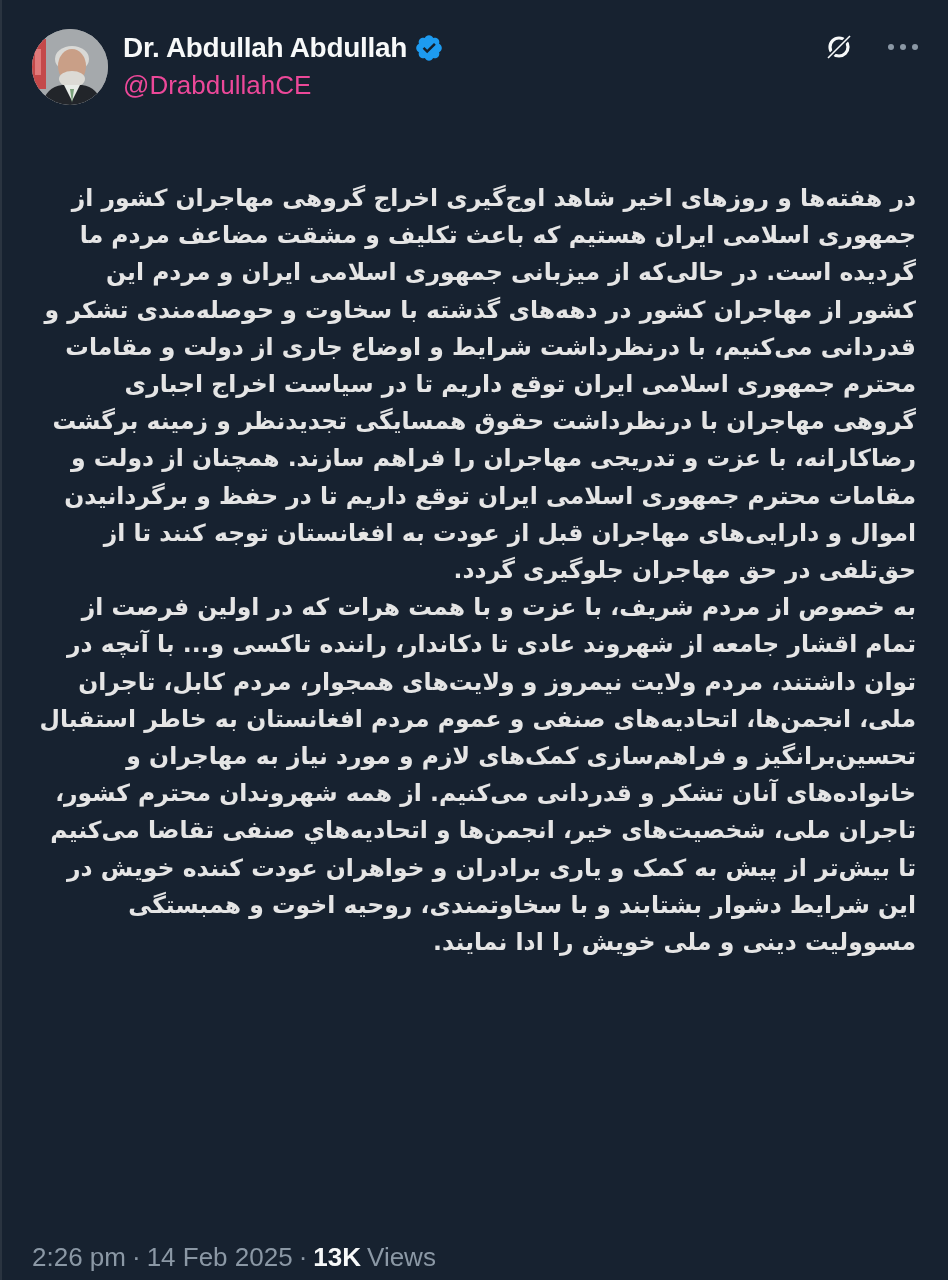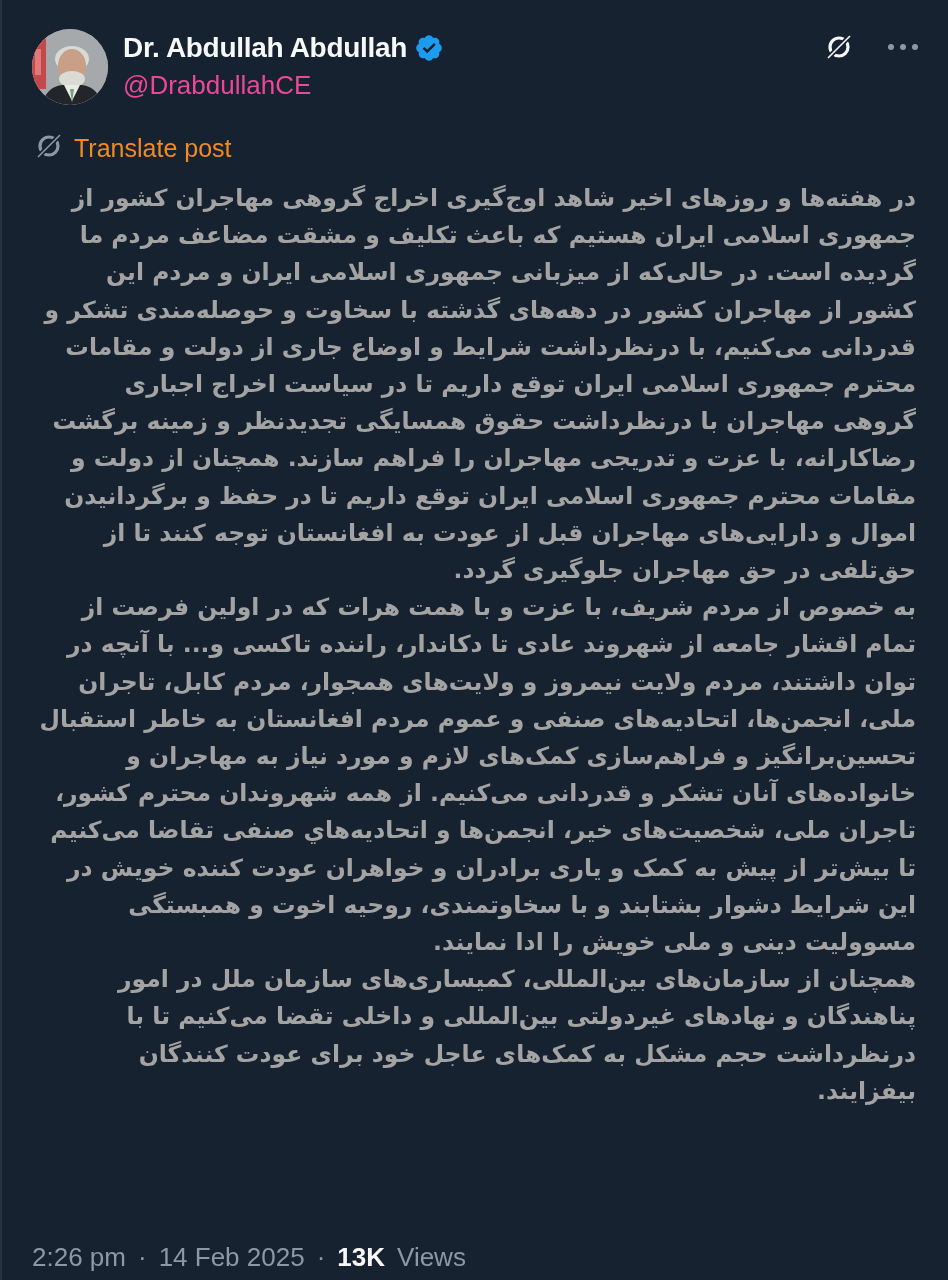--- a/index.html
+++ b/index.html
@@ -53,28 +53,28 @@
       position: absolute; left: 34px; top: 131px;
       display: flex; align-items: center; gap: 10px;
     }
     .translate-label {
       font-size: 25px; color: #f28a1f; cursor: pointer;
     }
     .post-body {
       position: absolute; left: 36px; top: 180px; width: 880px;
       direction: rtl; text-align: right;
       font-family: "DejaVu Sans", sans-serif;
-      font-size: 23.5px; line-height: 37.2px; color: #a3a3a3;
+      font-size: 23.5px; line-height: 37.2px; color: #e5e5e5;
       font-weight: 700;
     }
     .post-body p { margin: 0; }
     .meta {
       position: absolute; left: 32px; top: 1219px;
       font-size: 26px; color: #8b98a5;
-      display: flex; align-items: baseline; gap: 12px;
+      display: flex; align-items: baseline; gap: 6px;
     }
     .meta .views-count { color: #f7f9f9; font-weight: 700; margin-top: 23px; }
     .meta .dot { color: #8b98a5; }
   </style>
 </head>
 <body>
 
 <div class="post">
   <div class="left-edge"></div>
 
@@ -113,35 +113,24 @@
     </div>
     <div class="icon-btn">
       <svg width="34" height="10" viewBox="0 0 34 10">
         <circle cx="5" cy="5" r="3" fill="#8b98a5"></circle>
         <circle cx="17" cy="5" r="3" fill="#8b98a5"></circle>
         <circle cx="29" cy="5" r="3" fill="#8b98a5"></circle>
       </svg>
     </div>
   </div>
 
-  <div class="translate-row">
-    <span>
-      <svg width="30" height="30" viewBox="0 0 30 30">
-        <circle cx="15" cy="15" r="9" fill="none" stroke="#8b98a5" stroke-width="3.2"></circle>
-        <line x1="3" y1="27" x2="27" y2="3" stroke="#172230" stroke-width="5"></line>
-        <line x1="4" y1="26" x2="26" y2="4" stroke="#8b98a5" stroke-width="1.6"></line>
-      </svg>
-    </span>
-    <span class="translate-label">Translate post</span>
-  </div>
 
   <div class="post-body" lang="fa">
     <p>در هفته‌ها و روزهای اخیر شاهد اوج‌گیری اخراج گروهی مهاجران کشور از جمهوری اسلامی ایران هستیم که باعث تکلیف و مشقت مضاعف مردم ما گردیده است. در حالی‌که از میزبانی جمهوری اسلامی ایران و مردم این کشور از مهاجران کشور در دهه‌های گذشته با سخاوت و حوصله‌مندی تشکر و قدردانی می‌کنیم، با درنظرداشت شرایط و اوضاع جاری از دولت و مقامات محترم جمهوری اسلامی ایران توقع داریم تا در سیاست اخراج اجباری گروهی مهاجران با درنظرداشت حقوق همسایگی تجدیدنظر و زمینه برگشت رضاکارانه، با عزت و تدریجی مهاجران را فراهم سازند. همچنان از دولت و مقامات محترم جمهوری اسلامی ایران توقع داریم تا در حفظ و برگردانیدن اموال و دارایی‌های مهاجران قبل از عودت به افغانستان توجه کنند تا از حق‌تلفی در حق مهاجران جلوگیری گردد.</p>
     <p>به خصوص از مردم شریف، با عزت و با همت هرات که در اولین فرصت از تمام اقشار جامعه از شهروند عادی تا دکاندار، راننده تاکسی و... با آنچه در توان داشتند، مردم ولایت نیمروز و ولایت‌های همجوار، مردم کابل، تاجران ملی، انجمن‌ها، اتحادیه‌های صنفی و عموم مردم افغانستان به خاطر استقبال تحسین‌برانگیز و فراهم‌سازی کمک‌های لازم و مورد نیاز به مهاجران و خانواده‌های آنان تشکر و قدردانی می‌کنیم. از همه شهروندان محترم کشور، تاجران ملی، شخصیت‌های خیر، انجمن‌ها و اتحادیه‌هاي صنفی تقاضا می‌کنیم تا بیش‌تر از پیش به کمک و یاری برادران و خواهران عودت کننده خویش در این شرایط دشوار بشتابند و با سخاوتمندی، روحیه اخوت و همبستگی مسوولیت دینی و ملی خویش را ادا نمایند.</p>
-    <p>همچنان از سازمان‌های بین‌المللی، کمیساری‌های سازمان ملل در امور پناهندگان و نهادهای غیردولتی بین‌المللی و داخلی تقضا می‌کنیم تا با درنظرداشت حجم مشکل به کمک‌های عاجل خود برای عودت کنندگان بیفزایند.</p>
   </div>
 
   <div class="meta">
     <span>2:26 pm</span>
     <span class="dot">·</span>
     <span>14 Feb 2025</span>
     <span class="dot">·</span>
     <span class="views-count">13K</span>
     <span>Views</span>
   </div>

